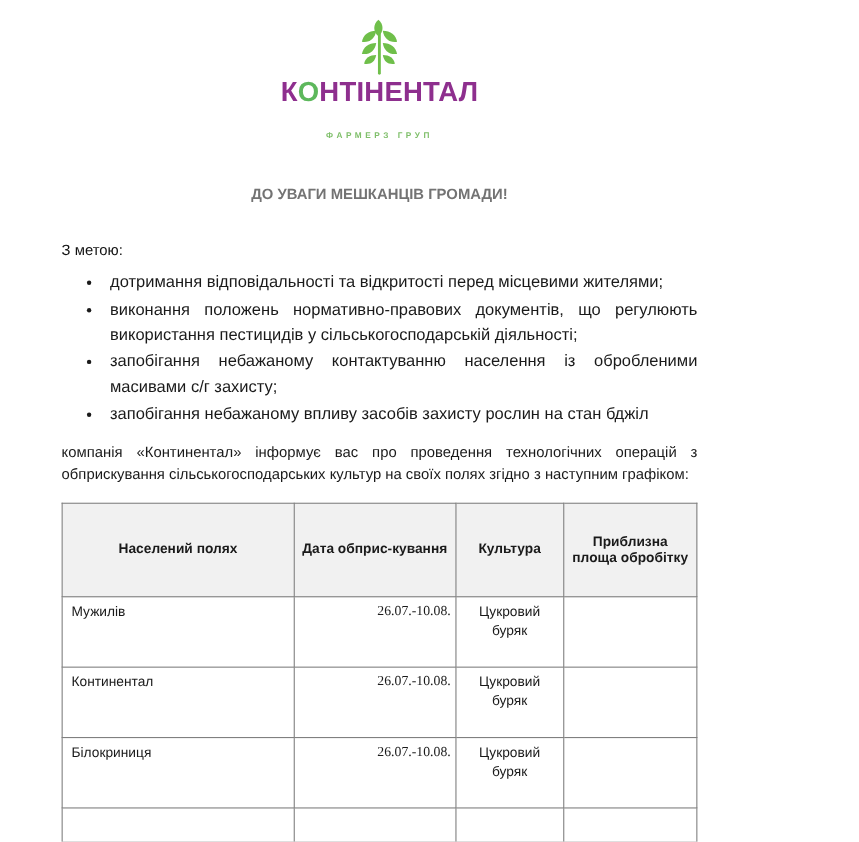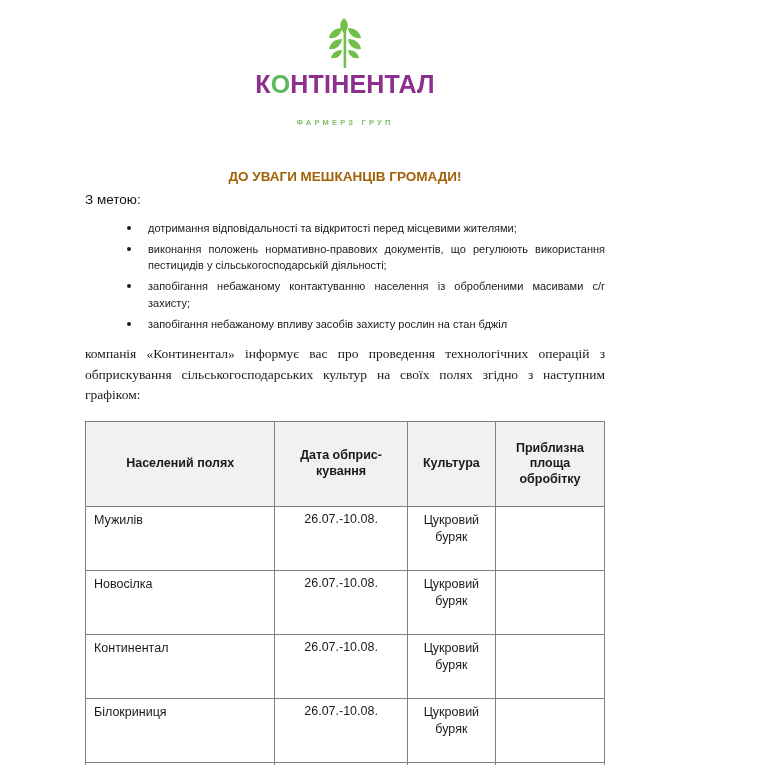--- a/index.html
+++ b/index.html
@@ -12,21 +12,21 @@
     background: #ffffff;
     font-family: "Liberation Sans", sans-serif;
     color: #1a1a1a;
     overflow: hidden;
   }
   .page {
     width: 690px;
     height: 765px;
     position: relative;
     box-sizing: border-box;
-    padding: 0 85px;
+    padding: 0 56px;
   }
 
   
   .logo-block {
     padding-top: 12px;
     display: flex;
     flex-direction: column;
     align-items: center;
   }
   .logo-mark {
@@ -51,51 +51,49 @@
     color: #7fbf6a;
     font-weight: bold;
   }
 
   
   .doc-title {
     margin-top: 42px;
     text-align: center;
     font-size: 13.5px;
     font-weight: bold;
-    color: #a16207;
+    color: #737373;
   }
 
   
   .intro {
-    margin-top: 8px;
+    margin-top: 36px;
     font-size: 13.5px;
     color: #111;
   }
 
   ul.bullets {
     margin: 11px 0 0 0;
     padding-left: 38px;
     list-style: disc;
   }
   ul.bullets li {
-    font-size: 11px;
+    font-size: 15px;
     line-height: 1.52;
     margin-bottom: 2px;
     text-align: justify;
     padding-left: 6px;
-    margin-left: 19px;
   }
   ul.bullets li::marker { font-size: 13px; }
 
   .para {
     margin-top: 12px;
     font-size: 13.5px;
     line-height: 1.5;
     text-align: justify;
-    font-family: Liberation Serif, serif;
   }
 
   
   table.schedule {
     margin-top: 16px;
     width: 100%;
     border-collapse: collapse;
     table-layout: fixed;
   }
   table.schedule th,
@@ -118,23 +116,24 @@
   col.c3 { width: 17%; }
   col.c4 { width: 21%; }
 
   td.place {
     height: 52px;
     padding: 6px 8px 5px 8px;
     text-align: left;
     vertical-align: bottom;
   }
   td.date {
-    text-align: center;
+    text-align: right;
     padding: 5px 4px;
     vertical-align: top;
+    font-family: Liberation Serif, serif;
   }
   td.crop {
     text-align: center;
     padding: 5px 8px;
     vertical-align: top;
     line-height: 1.35;
     margin-top: 20px;
   }
   td.area { padding: 5px; }
   tr.empty td { height: 28px; }
@@ -192,26 +191,20 @@
       </tr>
     </thead>
     <tbody>
       <tr>
         <td class="place">Мужилів</td>
         <td class="date">26.07.-10.08.</td>
         <td class="crop">Цукровий буряк</td>
         <td class="area"></td>
       </tr>
       <tr>
-        <td class="place">Новосілка</td>
-        <td class="date">26.07.-10.08.</td>
-        <td class="crop">Цукровий буряк</td>
-        <td class="area"></td>
-      </tr>
-      <tr>
         <td class="place">Континентал</td>
         <td class="date">26.07.-10.08.</td>
         <td class="crop">Цукровий буряк</td>
         <td class="area"></td>
       </tr>
       <tr>
         <td class="place">Білокриниця</td>
         <td class="date">26.07.-10.08.</td>
         <td class="crop">Цукровий буряк</td>
         <td class="area"></td>

